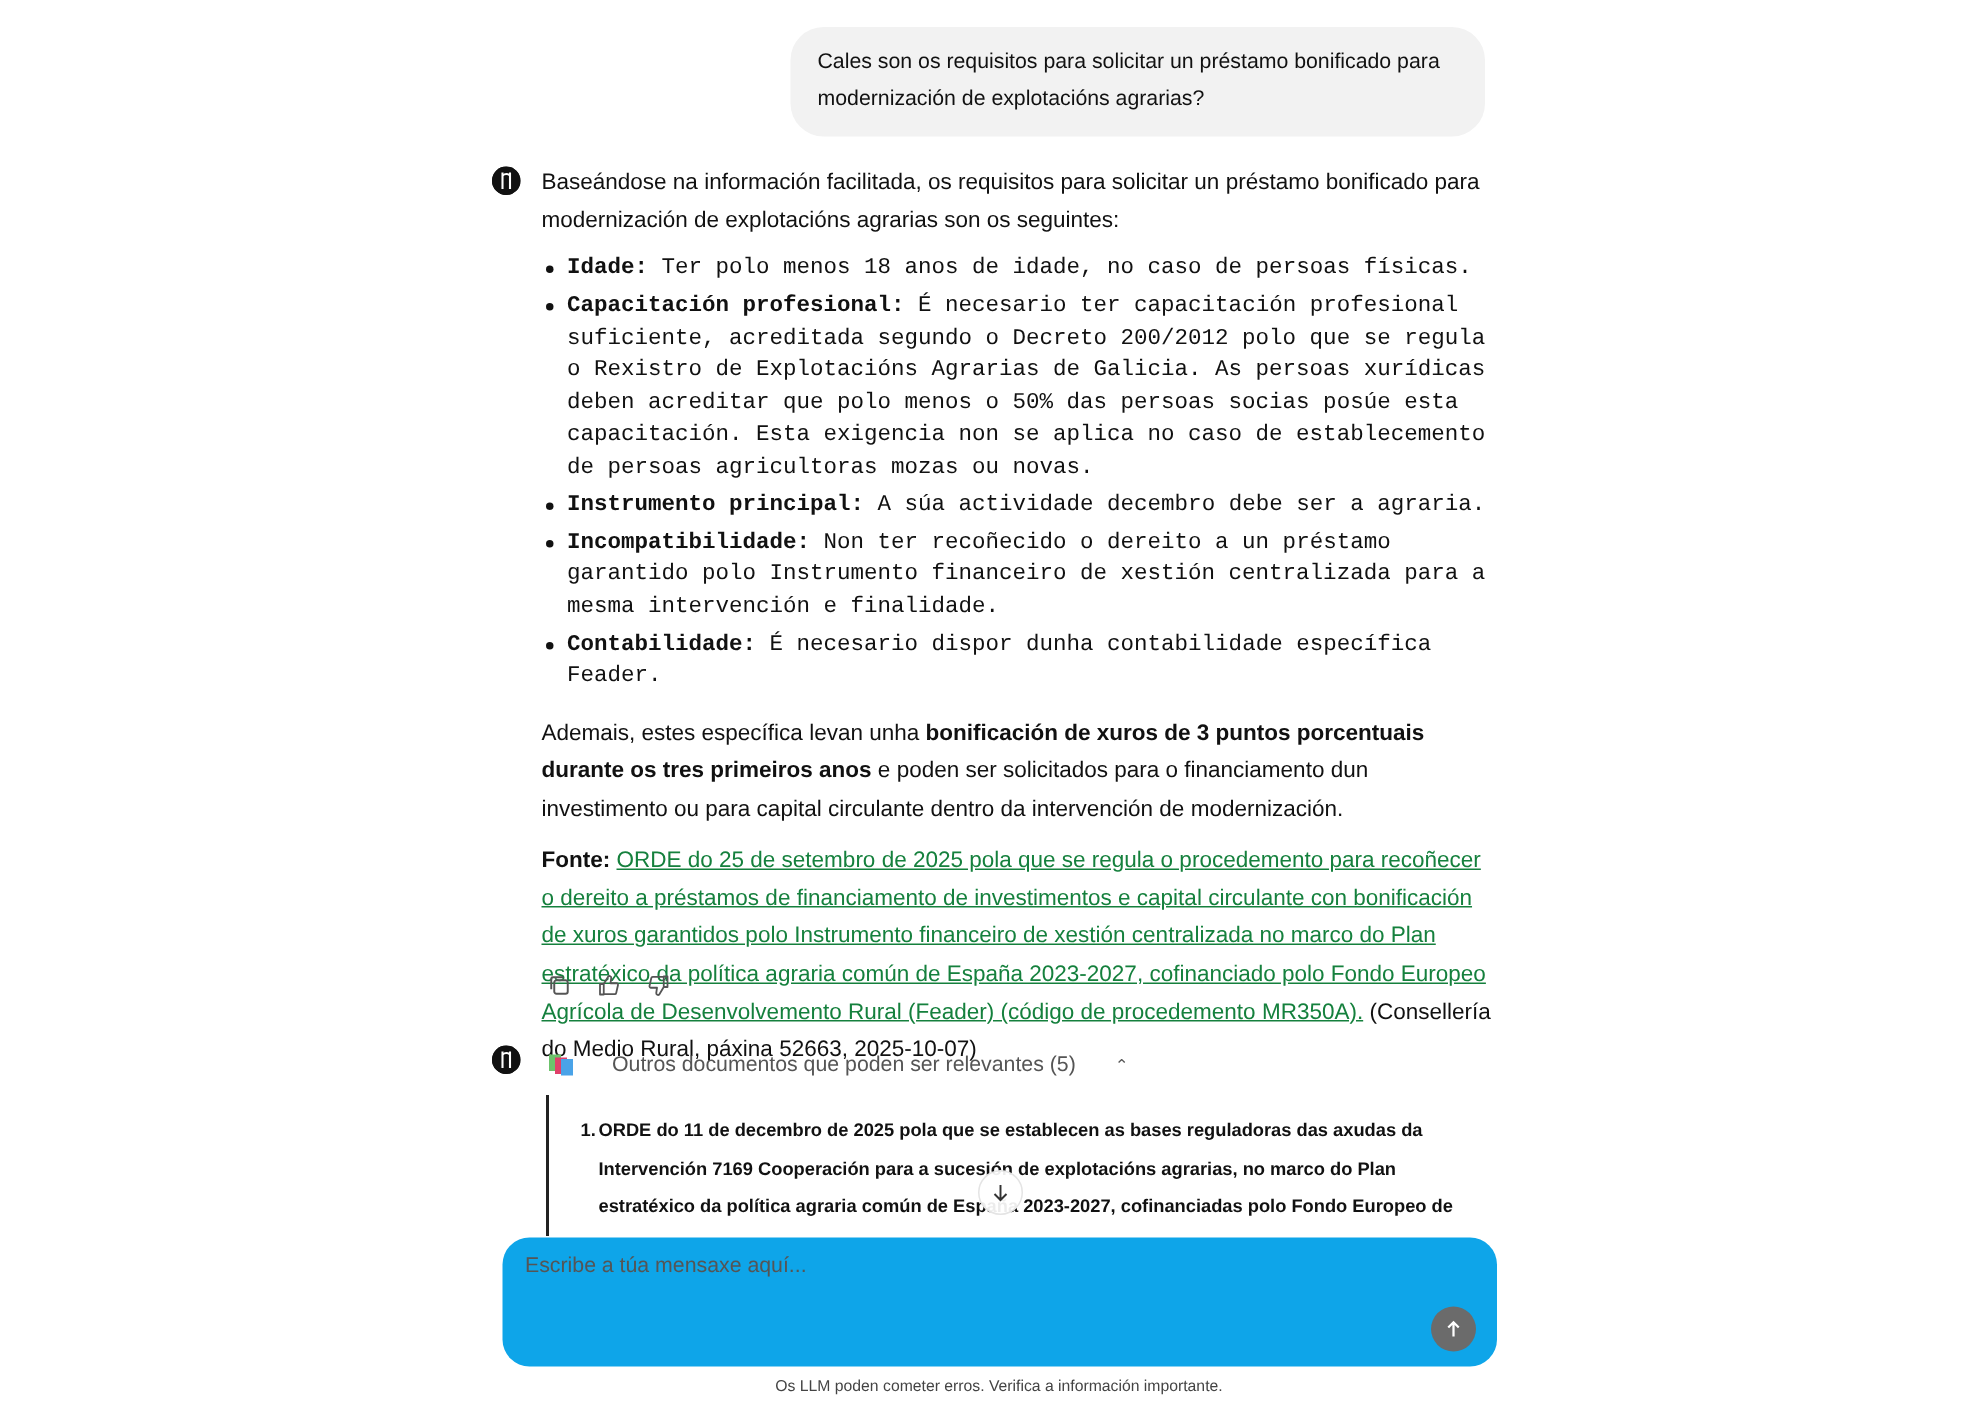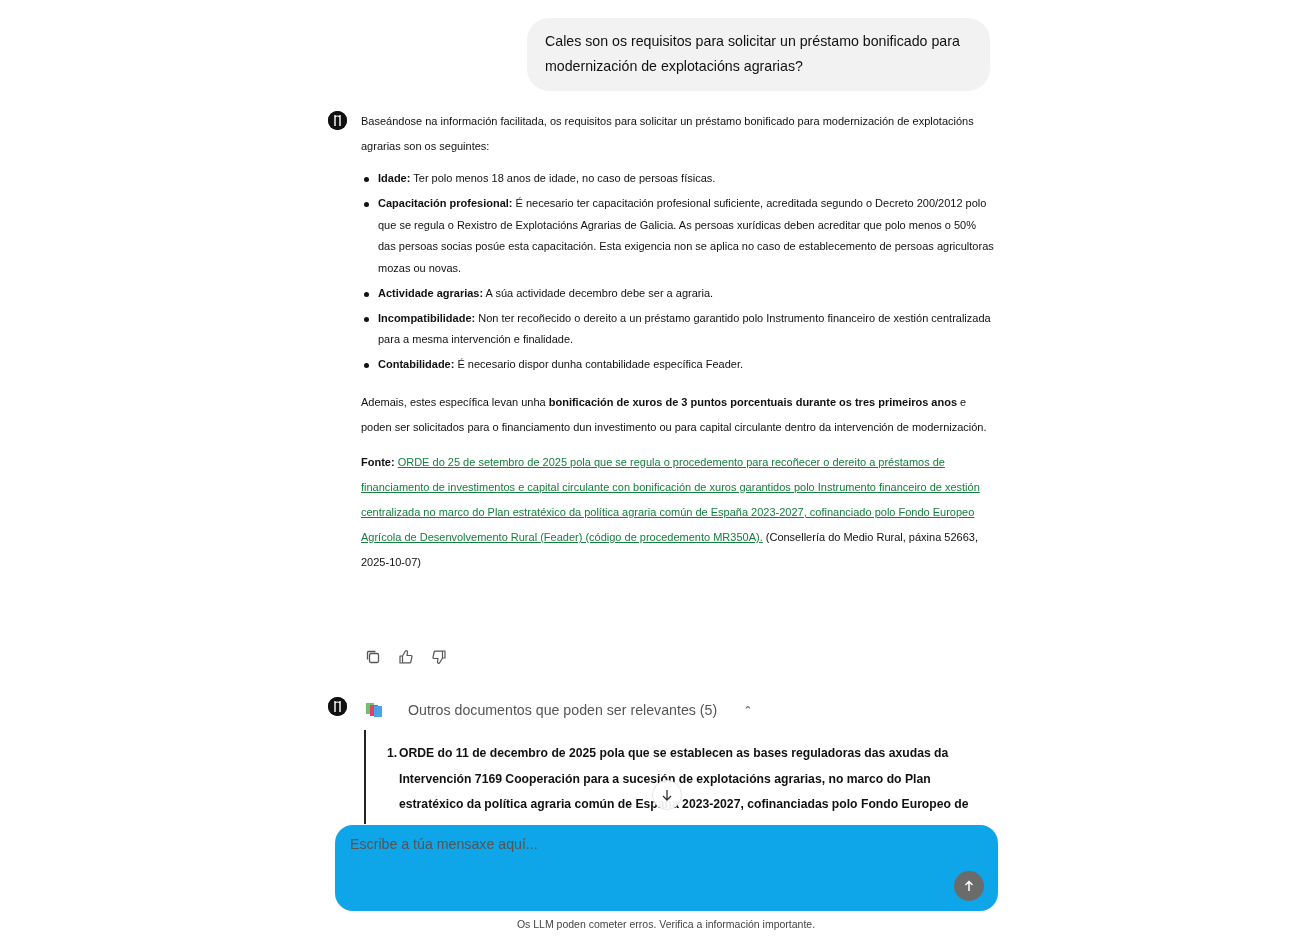--- a/index.html
+++ b/index.html
@@ -21,26 +21,26 @@
 
     
     .avatar {
       position: absolute; width: 19px; height: 19px; border-radius: 50%;
       background: #111; display: flex; align-items: center; justify-content: center;
     }
     .avatar svg { display: block; }
 
     .assistant {
       position: absolute; left: 361px; top: 109px; width: 635px;
-      font-size: 11px; line-height: 25px; color: #111;
+      font-size: 15px; line-height: 25px; color: #111;
     }
     .assistant p { margin-bottom: 9px; }
     .assistant ul { list-style: none; margin: 0 0 14px 0; }
     .assistant ul li {
-      position: relative; padding-left: 17px; line-height: 21.5px; margin-bottom: 3.5px;
+      position: relative; padding-left: 17px; line-height: 21.5px; margin-bottom: 3.5px; font-family: Liberation Mono, monospace;
     }
     .assistant ul li::before {
       content: ""; position: absolute; left: 3px; top: 9px;
       width: 5px; height: 5px; border-radius: 50%; background: #111;
     }
     .assistant b { font-weight: bold; }
     .para2 { line-height: 25.5px; margin-bottom: 13px; }
     .source { line-height: 25.2px; }
     .source a { color: #15803d; text-decoration: underline; }
 
@@ -110,21 +110,21 @@
       <path d="M7 4 v11 M12 4 v11" stroke="#fff" stroke-width="1.4" fill="none"></path>
       <path d="M7 6 q2.5 -2 5 0" stroke="#fff" stroke-width="1.2" fill="none"></path>
     </svg>
   </div>
 
   <div class="assistant">
     <p>Baseándose na información facilitada, os requisitos para solicitar un préstamo bonificado para modernización de explotacións agrarias son os seguintes:</p>
     <ul>
       <li><b>Idade:</b><span> Ter polo menos 18 anos de idade, no caso de persoas físicas.</span></li>
       <li><b>Capacitación profesional:</b><span> É necesario ter capacitación profesional suficiente, acreditada segundo o Decreto 200/2012 polo que se regula o Rexistro de Explotacións Agrarias de Galicia. As persoas xurídicas deben acreditar que polo menos o 50% das persoas socias posúe esta capacitación. Esta exigencia non se aplica no caso de establecemento de persoas agricultoras mozas ou novas.</span></li>
-      <li><b>Actividade agrarias:</b><span> A súa actividade decembro debe ser a agraria.</span></li>
+      <li><b>Instrumento principal:</b><span> A súa actividade decembro debe ser a agraria.</span></li>
       <li><b>Incompatibilidade:</b><span> Non ter recoñecido o dereito a un préstamo garantido polo Instrumento financeiro de xestión centralizada para a mesma intervención e finalidade.</span></li>
       <li><b>Contabilidade:</b><span> É necesario dispor dunha contabilidade específica Feader.</span></li>
     </ul>
     <p class="para2"><span>Ademais, estes específica levan unha </span><b>bonificación de xuros de 3 puntos porcentuais durante os tres primeiros anos</b><span> e poden ser solicitados para o financiamento dun investimento ou para capital circulante dentro da intervención de modernización.</span></p>
     <p class="source"><b>Fonte:</b> <a href="#">ORDE do 25 de setembro de 2025 pola que se regula o procedemento para recoñecer o dereito a préstamos de financiamento de investimentos e capital circulante con bonificación de xuros garantidos polo Instrumento financeiro de xestión centralizada no marco do Plan estratéxico da política agraria común de España 2023-2027, cofinanciado polo Fondo Europeo Agrícola de Desenvolvemento Rural (Feader) (código de procedemento MR350A).</a><span> (Consellería do Medio Rural, páxina 52663, 2025-10-07)</span></p>
   </div>
 
   <div class="actions">
     <div class="act">
       <svg width="16" height="16" viewBox="0 0 16 16">

